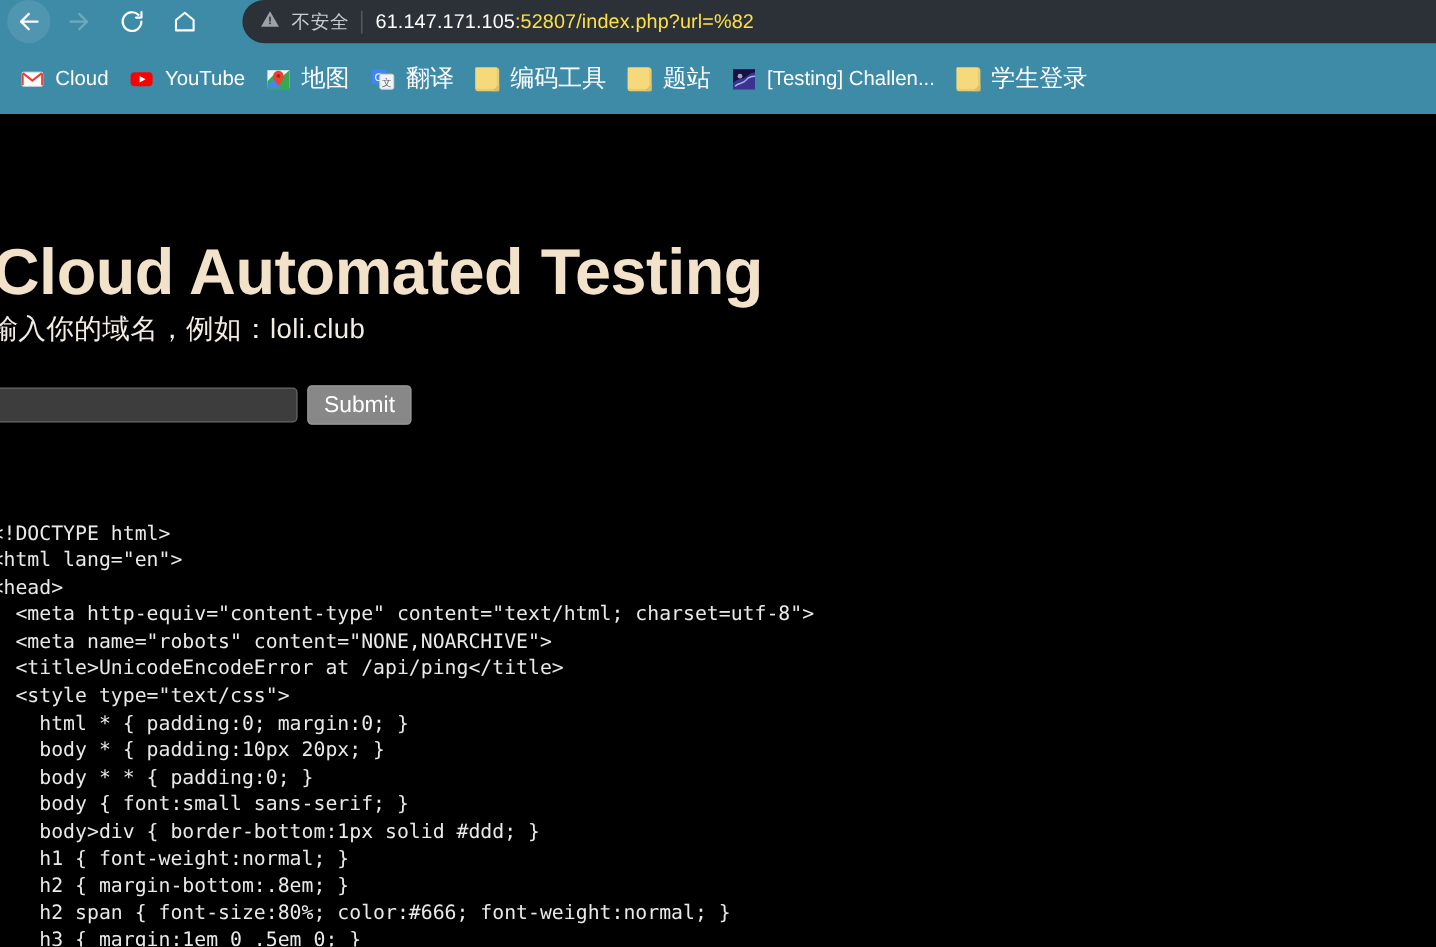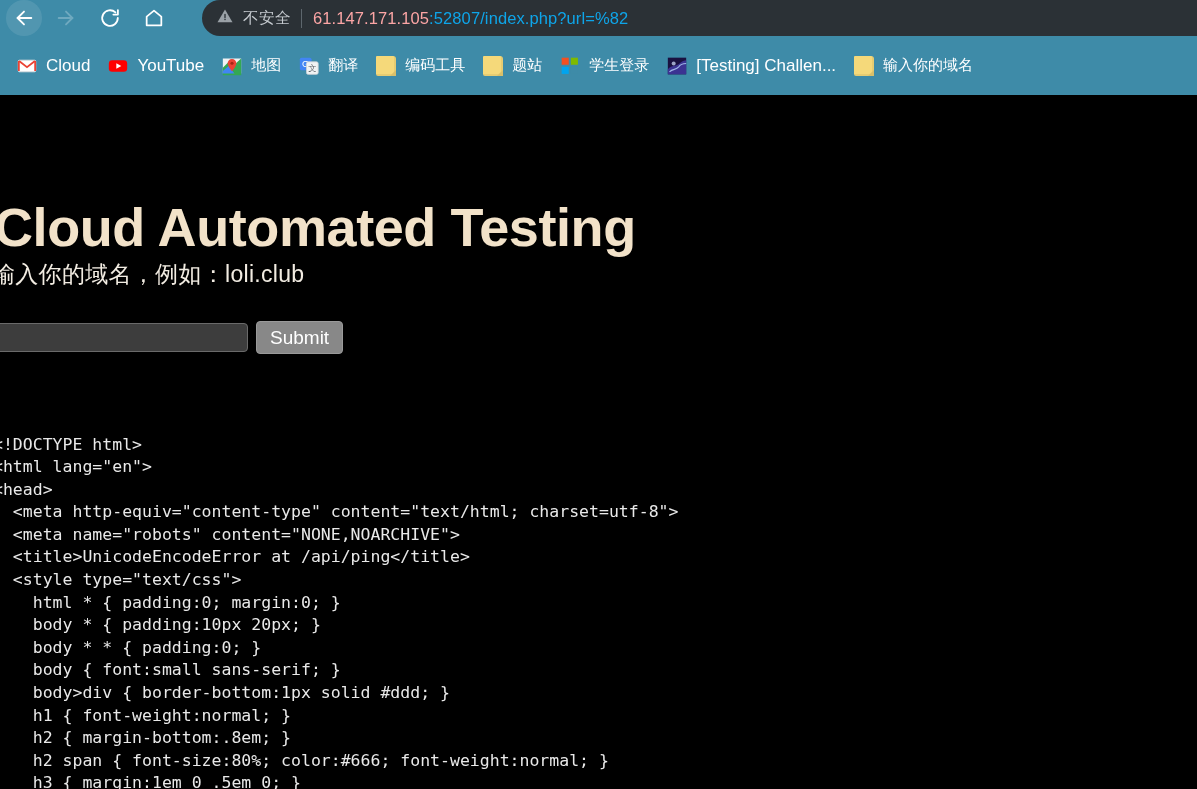--- a/index.html
+++ b/index.html
@@ -70,22 +70,22 @@
   #omnibox-divider {
     width: 1px; height: 19px;
     background: #5d666d;
     margin: 0 11px 0 10px;
   }
   #url-text {
     font-size: 16.5px;
     white-space: nowrap;
     letter-spacing: .1px;
   }
-  #url-host { color: #fca5a5; text-align: right; }
-  #url-rest { color: #0ea5e9; }
+  #url-host { color: #ffffff; text-align: right; }
+  #url-rest { color: #fde047; }
 
   
   #bookmarks-bar {
     position: absolute;
     left: 0; top: 36px;
     width: 1197px; height: 59px;
     display: flex;
     align-items: center;
     padding-left: 8px;
   }
@@ -100,21 +100,21 @@
     width: 20px; height: 20px;
     margin-right: 9px;
     flex: 0 0 20px;
     position: relative;
     display: block;
   }
   .bm-label {
     color: #ffffff;
     font-size: 17px;
   }
-  .bm-label.cjk { font-size: 15px; text-align: center; }
+  .bm-label.cjk { font-size: 20px; text-align: center; }
 
   
   .ico-folder {
     background: #f5d97a;
     border-radius: 1px 3px 2px 2px;
     box-shadow: inset -3px -3px 0 -1px rgba(0,0,0,0.06);
   }
   .ico-folder::after {
     content: "";
     position: absolute;
@@ -315,47 +315,36 @@
       <div class="bookmark">
         <span class="bm-icon ico-folder"></span>
         <span class="bm-label cjk">编码工具</span>
       </div>
 
       <div class="bookmark">
         <span class="bm-icon ico-folder"></span>
         <span class="bm-label cjk">题站</span>
       </div>
 
-      <div class="bookmark">
-        <span class="bm-icon">
-          <svg width="20" height="20" viewBox="0 0 24 24">
-            <rect x="2" y="2" width="8.5" height="8.5" fill="#f25022"></rect>
-            <rect x="13" y="2" width="8.5" height="8.5" fill="#7fba00"></rect>
-            <rect x="2" y="13" width="8.5" height="8.5" fill="#00a4ef"></rect>
-            <rect x="13" y="13" width="8.5" height="8.5" fill="#3e8ba8"></rect>
-          </svg>
-        </span>
-        <span class="bm-label cjk">学生登录</span>
-      </div>
 
       <div class="bookmark">
         <span class="bm-icon">
           <svg width="20" height="20" viewBox="0 0 24 24">
             <rect x="1" y="2" width="22" height="20" fill="#1a1140"></rect>
             <path d="M1 16c5-6 10-3 14-7 3-3 6-4 8-4v17H1z" fill="#3b3292"></path>
             <path d="M3 19c4-4 8-2 11-6 2-3 6-4 9-4" fill="none" stroke="#9fb6e8" stroke-width="1.4"></path>
             <circle cx="8" cy="9" r="2.4" fill="#c9d6f3" opacity="0.75"></circle>
           </svg>
         </span>
         <span class="bm-label">[Testing] Challen...</span>
       </div>
 
       <div class="bookmark">
         <span class="bm-icon ico-folder"></span>
-        <span class="bm-label cjk">输入你的域名</span>
+        <span class="bm-label cjk">学生登录</span>
       </div>
 
     </div>
   </div>
 
   <div id="page">
 
     <h1 id="page-title">Cloud Automated Testing</h1>
 
     <div id="domain-prompt">输入你的域名，例如：loli.club</div>

